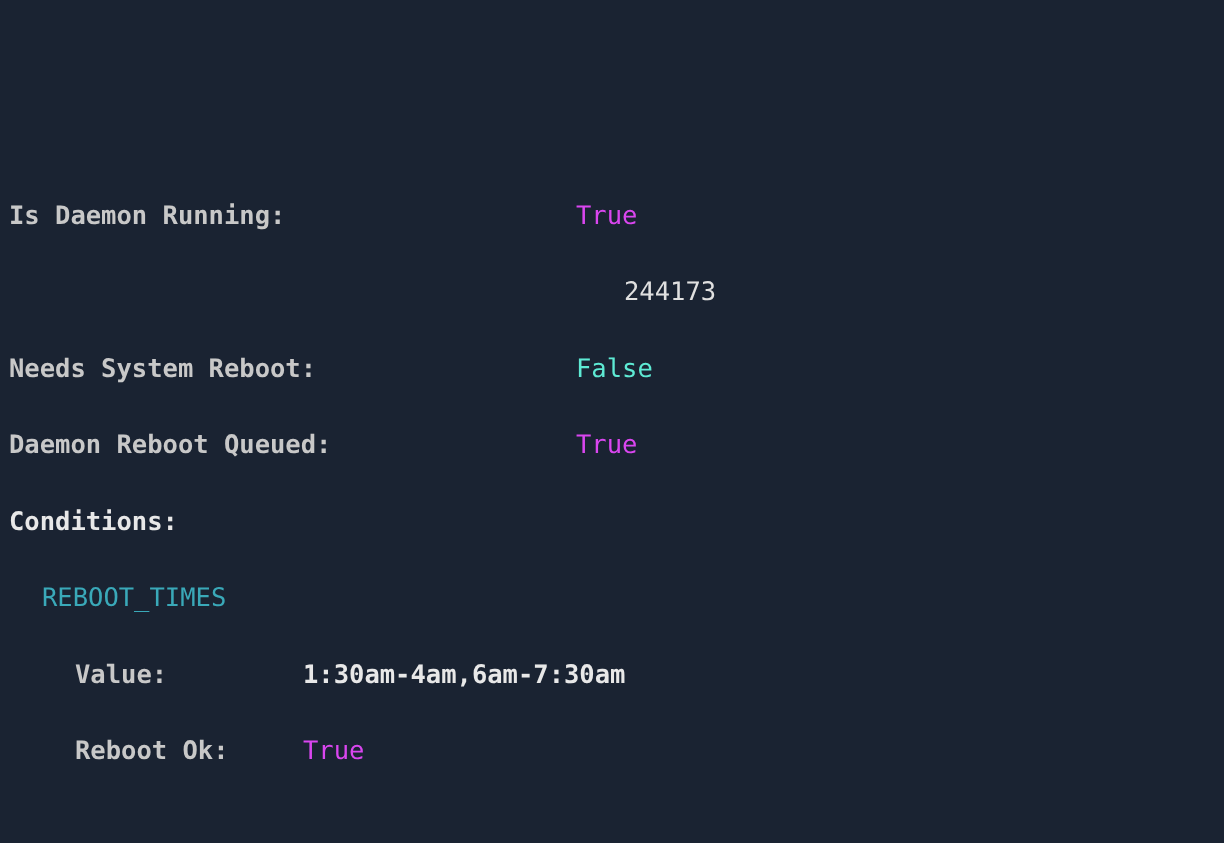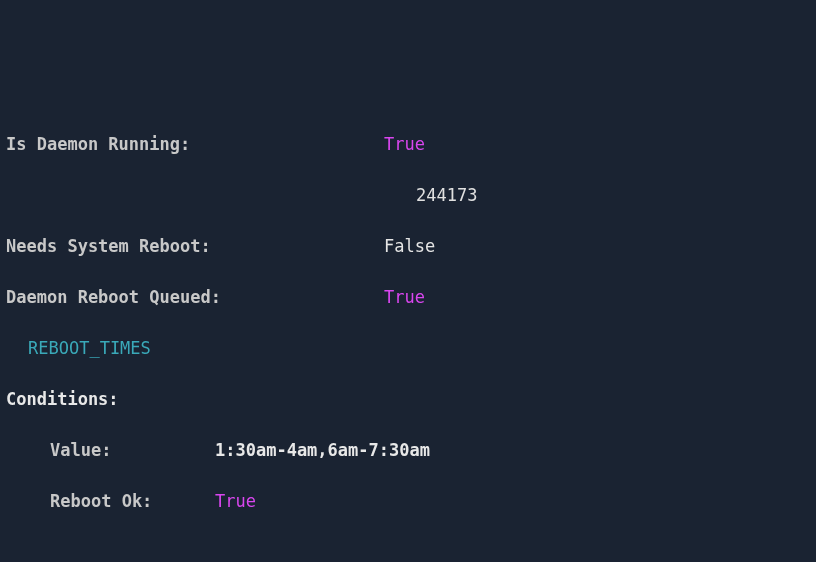--- a/index.html
+++ b/index.html
@@ -10,43 +10,43 @@
       font-size: 17px;
       line-height: 1.5;
       padding: 4px 6px;
       width: 816px;
       height: 562px;
       white-space: pre;
     }
     .prompt { color: #c8c8c8; }
     .label { color: #c8c8c8; font-weight: bold; }
     .true { color: #d946ef; }
-    .false { color: #e5e5e5; text-align: right; }
+    .false { color: #5eead4; text-align: right; }
     .value { color: #e0e0e0; margin-left: 32px; }
     .bold { font-weight: bold; color: #e8e8e8; }
     .cond-name { color: #3aa9b9; }
     .line { display: block; }
     .ind1 { padding-left: 22px; }
     .ind2 { padding-left: 44px; }
     .col2 { position: absolute; left: 378px; }
-    .col2b { position: absolute; left: 209px; }
+    .col2b { position: absolute; left: 196px; }
     .rel { position: relative; display: block; height: 1.5em; }
   </style>
 </head>
 <body>
 
 
 
 <div>
 <span class="rel"><span class="label">Is Daemon Running:</span><span class="col2 true">True</span></span>
 <span class="rel"><span class="col2 value">244173</span></span>
 <span class="rel"><span class="label">Needs System Reboot:</span><span class="col2 false">False</span></span>
 <span class="rel"><span class="label">Daemon Reboot Queued:</span><span class="col2 true">True</span></span>
+<span class="line bold">Conditions:</span>
 <span class="line ind1 cond-name">REBOOT_TIMES</span>
-<span class="line bold">Conditions:</span>
 <span class="rel ind2"><span class="label">Value:</span><span class="col2b bold">1:30am-4am,6am-7:30am</span></span>
 <span class="rel ind2"><span class="label">Reboot Ok:</span><span class="col2b true">True</span></span>
 
 
 
 
 
 
 
 

